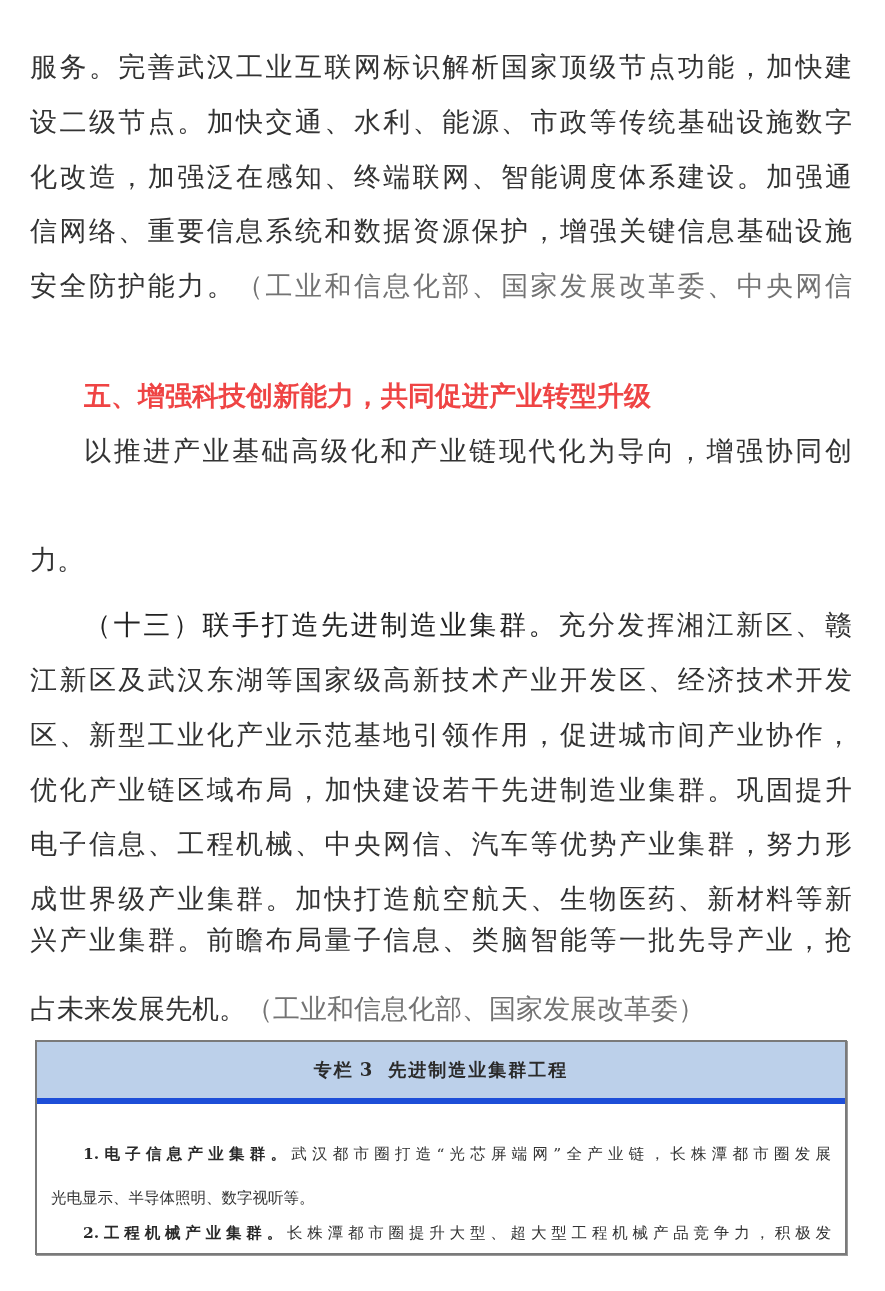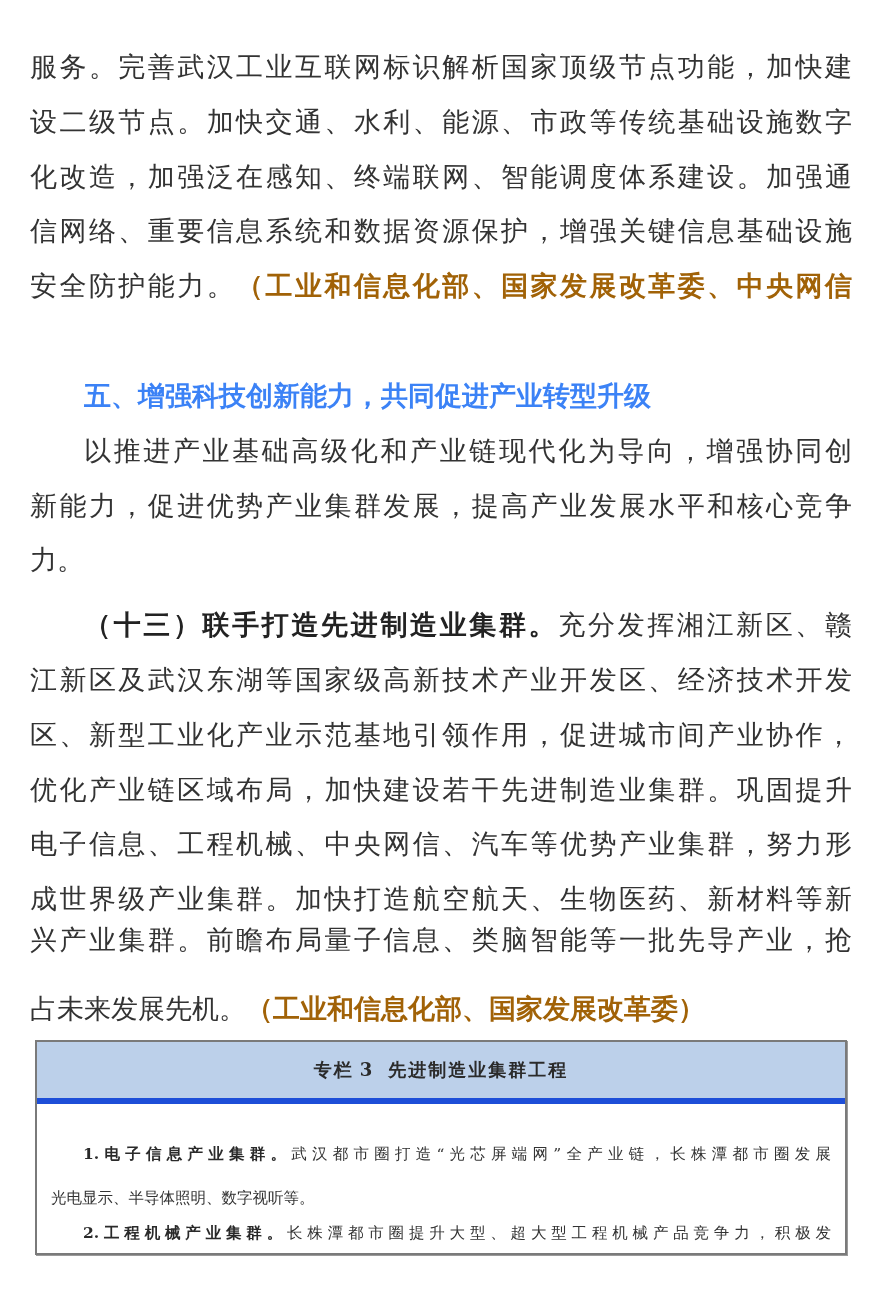--- a/index.html
+++ b/index.html
@@ -37,37 +37,37 @@
   }
   .line.last {
     text-align-last: left;
   }
   .line.indent {
     left: 84px;
     width: 768px;
   }
   .line .dept {
     font-family: "DejaVu Sans", "Liberation Sans", sans-serif;
-    font-weight: bold;
-    color: #a16207;
+    font-weight: normal;
+    color: #737373;
   }
   .heading {
     position: absolute;
     left: 84px;
     height: 40px;
     line-height: 40px;
     font-size: 27px;
     font-weight: bold;
     font-family: "DejaVu Sans", "Liberation Sans", sans-serif;
-    color: #3b82f6;
+    color: #ef4444;
     white-space: nowrap;
   }
   .sub-head {
     font-family: "DejaVu Sans", "Liberation Sans", sans-serif;
-    font-weight: bold;
+    font-weight: normal;
     color: #222;
   }
   
   .box {
     position: absolute;
     left: 35px;
     top: 1040px;
     width: 808px;
     height: 211px;
     border: 2px solid #7a7a7a;
@@ -126,21 +126,20 @@
   <div class="line" style="top:102px;">设二级节点。加快交通、水利、能源、市政等传统基础设施数字</div>
   <div class="line" style="top:157px;">化改造，加强泛在感知、终端联网、智能调度体系建设。加强通</div>
   <div class="line" style="top:211px;">信网络、重要信息系统和数据资源保护，增强关键信息基础设施</div>
   <div class="line" style="top:266px;">
     <span>安全防护能力。</span><span class="dept">（工业和信息化部、国家发展改革委、中央网信</span>
   </div>
 
   <div class="heading" style="top:376px;">五、增强科技创新能力，共同促进产业转型升级</div>
 
   <div class="line indent" style="top:431px;">以推进产业基础高级化和产业链现代化为导向，增强协同创</div>
-  <div class="line" style="top:486px;">新能力，促进优势产业集群发展，提高产业发展水平和核心竞争</div>
   <div class="line last" style="top:540px;">力。</div>
 
   <div class="line indent" style="top:605px;">
     <span class="sub-head">（十三）联手打造先进制造业集群。</span><span>充分发挥湘江新区、赣</span>
   </div>
   <div class="line" style="top:660px;">江新区及武汉东湖等国家级高新技术产业开发区、经济技术开发</div>
   <div class="line" style="top:715px;">区、新型工业化产业示范基地引领作用，促进城市间产业协作，</div>
   <div class="line" style="top:770px;">优化产业链区域布局，加快建设若干先进制造业集群。巩固提升</div>
   <div class="line" style="top:824px;">电子信息、工程机械、中央网信、汽车等优势产业集群，努力形</div>
   <div class="line" style="top:879px;">成世界级产业集群。加快打造航空航天、生物医药、新材料等新</div>

